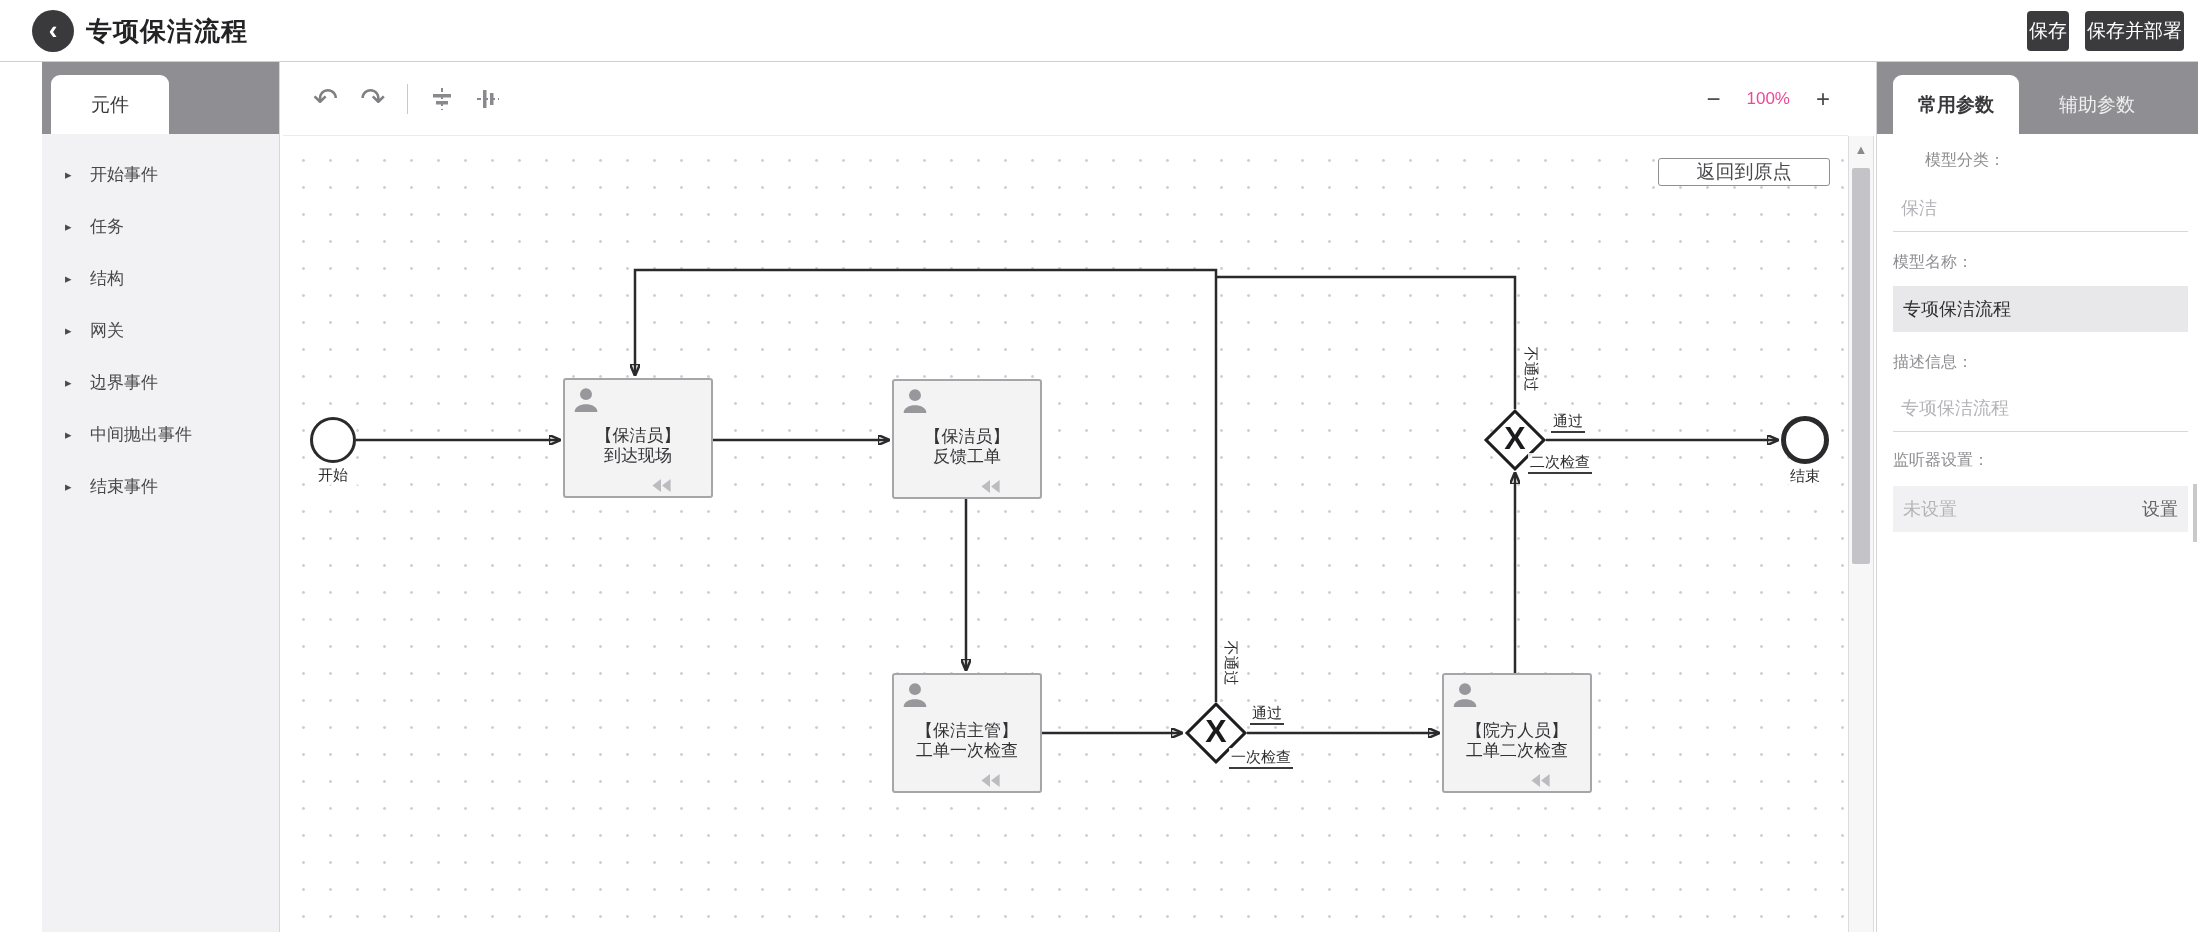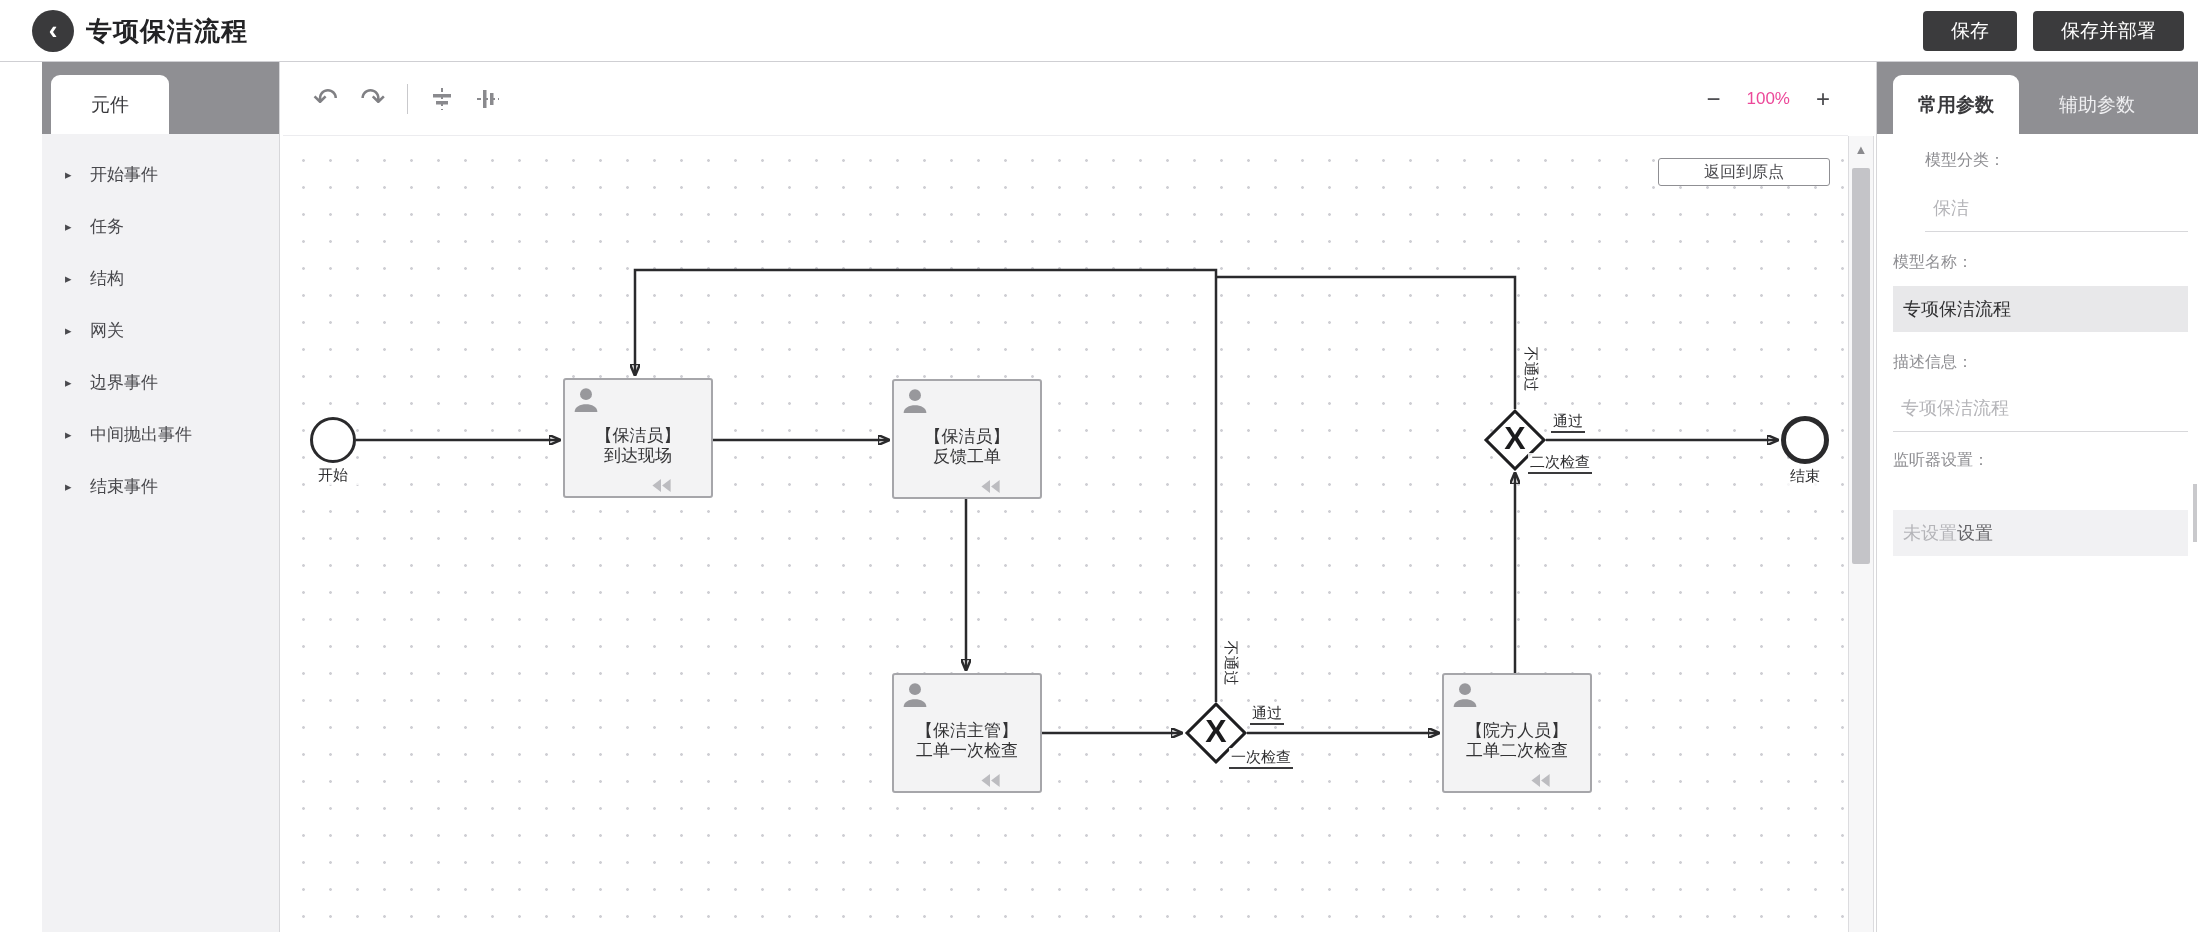--- a/index.html
+++ b/index.html
@@ -9,21 +9,21 @@
 
   
   .header { position:absolute; left:0; top:0; width:2198px; height:62px; background:#fff;
     border-bottom:1px solid #cfcfd3; display:flex; align-items:center; }
   .back-btn { position:absolute; left:32px; top:10px; width:42px; height:42px; border-radius:50%;
     background:#3a3a3c; color:#fff; display:flex; align-items:center; justify-content:center; cursor:pointer; }
   .back-btn .chev { font-size:26px; font-weight:bold; line-height:1; margin-top:-3px; }
   .page-title { position:absolute; left:86px; top:14px; font-size:26px; font-weight:700; color:#232325; letter-spacing:1px; }
   .header-actions { position:absolute; right:14px; top:11px; display:flex; gap:16px; }
   .hbtn { background:#3b3b3d; color:#fff; border:none; border-radius:4px; height:40px;
-    padding:0 28px; font-size:19px; font-family:inherit; cursor:pointer; }
+    padding:0 2px; font-size:19px; font-family:inherit; cursor:pointer; }
 
   
   .palette { position:absolute; left:42px; top:62px; width:238px; height:870px;
     background:#f2f2f4; border-right:1px solid #d7d7da; }
   .strip { position:absolute; left:0; top:0; width:100%; height:72px; background:#8f8f93; }
   .tab-white { position:absolute; background:#fff; border-radius:9px 9px 0 0; display:flex;
     align-items:center; justify-content:center; font-size:19px; color:#39393c; cursor:pointer; }
   .palette .tab-white { left:9px; top:13px; width:118px; height:59px; }
   .palette ul { position:absolute; left:0; top:86px; width:100%; list-style:none; }
   .palette li { height:52px; display:flex; align-items:center; padding-left:23px; cursor:pointer; }
@@ -63,42 +63,42 @@
     transform:rotate(45deg); cursor:pointer; }
   .gw-x { position:absolute; width:60px; text-align:center; font-size:32px; font-weight:900;
     color:#1b1b1d; pointer-events:none; }
 
   .edge-label { position:absolute; font-size:15px; color:#2f2f31; background:rgba(255,255,255,.85);
     padding:0 2px; white-space:nowrap; }
   .underlined { border-bottom:2px solid #3a3a3c; }
   .rot { transform:translate(-50%,-50%) rotate(90deg); }
 
   .origin-btn { position:absolute; left:1375px; top:22px; width:172px; height:28px; background:#fff;
-    border:1.5px solid #8f8f93; border-radius:3px; font-size:16px; color:#4a4a4e;
+    border:1.5px solid #8f8f93; border-radius:3px; font-size:19px; color:#4a4a4e;
     font-family:inherit; cursor:pointer; }
 
   
   .vscroll { position:absolute; left:1848px; top:136px; width:26px; height:796px; background:#f7f7f8;
     border-left:1px solid #dcdcdf; border-right:1px solid #dcdcdf; }
   .vscroll .up { position:absolute; left:0; top:6px; width:100%; text-align:center; font-size:13px; color:#8a8a8e; cursor:pointer; }
   .vscroll .thumb { position:absolute; left:3px; top:32px; width:18px; height:396px; background:#c4c4c8; border-radius:2px; cursor:grab; }
 
   
   .props { position:absolute; left:1876px; top:62px; width:322px; height:870px; background:#fff;
     border-left:1px solid #d7d7da; }
   .props .strip { height:72px; }
   .props .tab-white { left:16px; top:13px; width:126px; height:59px; font-weight:600; }
   .tab-gray { position:absolute; left:158px; top:13px; width:124px; height:59px; display:flex;
     align-items:center; justify-content:center; font-size:19px; color:#f0f0f2; cursor:pointer; }
   .fld-label { position:absolute; left:16px; font-size:16px; color:#8e8e92; }
   .fld-underline { position:absolute; left:16px; right:10px; height:48px; border-bottom:1px solid #d8d8db;
     font-size:18px; color:#b4b4b8; display:flex; align-items:center; padding-left:8px; cursor:text; }
   .fld-box { position:absolute; left:16px; right:10px; height:46px; background:#e8e8ea;
     font-size:18px; color:#2f2f31; display:flex; align-items:center; padding:0 10px; cursor:text; }
-  .fld-box.listener { background:#f1f1f3; justify-content:flex-start;margin-top:24px; }
+  .fld-box.listener { background:#f1f1f3; justify-content:space-between; }
   .listener-val { color:#b4b4b8; }
   .listener-btn { color:#636367; font-size:18px; cursor:pointer; }
   .panel-thumb { position:absolute; right:1px; top:422px; width:4px; height:58px; background:#c9c9cc; }
 </style>
 </head>
 <body>
 
 <div class="page">
 
   <div class="header">
@@ -272,21 +272,21 @@
     <div class="thumb"></div>
   </div>
 
   <div class="props">
     <div class="strip">
       <div class="tab-white">常用参数</div>
       <div class="tab-gray">辅助参数</div>
     </div>
 
     <div class="fld-label" style="top:88px;margin-left:32px;">模型分类：</div>
-    <div class="fld-underline" style="top:122px;margin-left:32px;">保洁</div>
+    <div class="fld-underline" style="top:122px;">保洁</div>
 
     <div class="fld-label" style="top:190px;">模型名称：</div>
     <div class="fld-box" style="top:224px;">专项保洁流程</div>
 
     <div class="fld-label" style="top:290px;">描述信息：</div>
     <div class="fld-underline" style="top:322px;">专项保洁流程</div>
 
     <div class="fld-label" style="top:388px;">监听器设置：</div>
     <div class="fld-box listener" style="top:424px;">
       <span class="listener-val">未设置</span>

